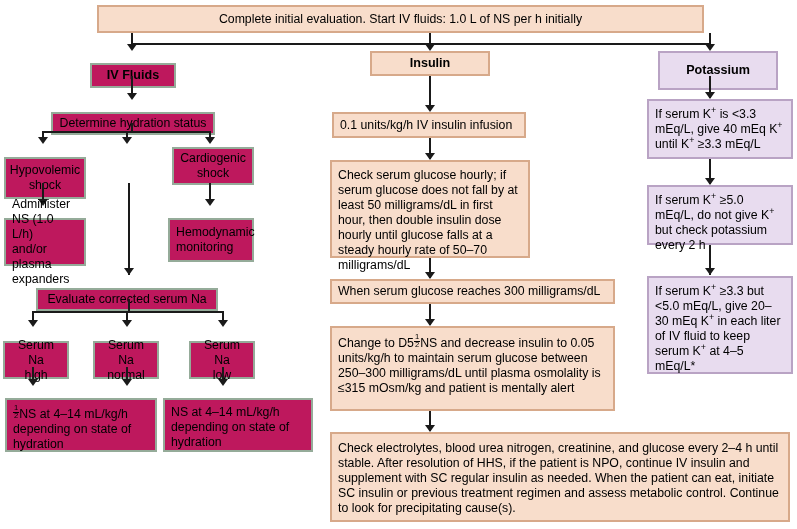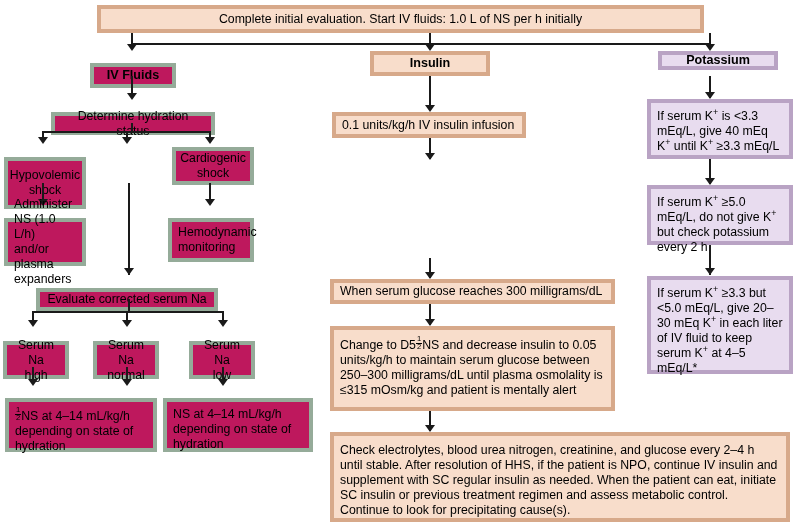--- a/index.html
+++ b/index.html
@@ -11,21 +11,21 @@
   #canvas{
     position:relative;
     width:797px;
     height:529px;
     background:#ffffff;
     overflow:hidden;
   }
   .box{
     position:absolute;
     box-sizing:border-box;
-    border:4px solid #404040;
+    border:2px solid #404040;
     display:flex;
     align-items:center;
     padding:3px 6px;
     line-height:1.22;
     font-size:12.3px;
     white-space:pre-line;
   }
   .box.center{justify-content:center;text-align:center;}
   .box.left{justify-content:flex-start;text-align:left;}
   .green{background:#be185d;border-color:#95ab99;margin-top:12px;}
@@ -82,21 +82,21 @@
 
   <div class="vline" style="left:131px;top:123px;height:10px;"></div>
   <div class="hline" style="left:42px;top:131px;width:169px;"></div>
   <div class="vline" style="left:42px;top:131px;height:9px;"></div>
   <div class="arrow" style="left:38px;top:137px;"></div>
   <div class="vline" style="left:126px;top:131px;height:9px;"></div>
   <div class="arrow" style="left:122px;top:137px;"></div>
   <div class="vline" style="left:209px;top:131px;height:9px;"></div>
   <div class="arrow" style="left:205px;top:137px;"></div>
 
-  <div class="box green center" style="left:4px;top:145px;width:82px;height:52px;">Hypovolemic
+  <div class="box green center" style="left:4px;top:145px;width:82px;height:42px;">Hypovolemic
 shock</div>
   <div class="box green center" style="left:172px;top:135px;width:82px;height:38px;">Cardiogenic
 shock</div>
 
   <div class="vline" style="left:42px;top:183px;height:21px;"></div>
   <div class="arrow" style="left:38px;top:199px;"></div>
   <div class="vline" style="left:209px;top:183px;height:21px;"></div>
   <div class="arrow" style="left:205px;top:199px;"></div>
 
   <div class="box green left" style="left:4px;top:206px;width:82px;height:48px;">Administer
@@ -143,39 +143,40 @@
   <div class="box peach center hdr" style="left:370px;top:51px;width:120px;height:25px;">Insulin</div>
 
   <div class="vline" style="left:429px;top:76px;height:34px;"></div>
   <div class="arrow" style="left:425px;top:105px;"></div>
 
   <div class="box peach left" style="left:332px;top:112px;width:194px;height:26px;">0.1 units/kg/h IV insulin infusion</div>
 
   <div class="vline" style="left:429px;top:138px;height:21px;"></div>
   <div class="arrow" style="left:425px;top:153px;"></div>
 
+  <div class="box peach left" style="left:330px;top:160px;width:200px;height:98px;align-items:flex-start;padding-top:6px;">Check serum glucose hourly; if serum glucose does not fall by at least 50 milligrams/dL in first hour, then double insulin dose hourly until glucose falls at a steady hourly rate of 50–70 milligrams/dL</div>
 
   <div class="vline" style="left:429px;top:258px;height:20px;"></div>
   <div class="arrow" style="left:425px;top:272px;"></div>
 
   <div class="box peach left" style="left:330px;top:279px;width:285px;height:25px;">When serum glucose reaches 300 milligrams/dL</div>
 
   <div class="vline" style="left:429px;top:304px;height:21px;"></div>
   <div class="arrow" style="left:425px;top:319px;"></div>
 
   <div class="box peach left" style="left:330px;top:326px;width:285px;height:85px;align-items:flex-start;padding-top:6px;">
     <span><span>Change to D5</span><span class="frac"><span class="n">1</span><span class="d">2</span></span><span>NS and decrease insulin to 0.05 units/kg/h to maintain serum glucose between  250–300 milligrams/dL until plasma osmolality is ≤315 mOsm/kg and patient is mentally alert</span></span>
   </div>
 
   <div class="vline" style="left:429px;top:411px;height:20px;"></div>
   <div class="arrow" style="left:425px;top:425px;"></div>
 
   <div class="box peach left" style="left:330px;top:432px;width:460px;height:90px;align-items:flex-start;padding-top:7px;">Check electrolytes, blood urea nitrogen, creatinine, and glucose every 2–4 h until stable. After resolution of HHS, if the patient is NPO, continue IV insulin and supplement with SC regular insulin as needed. When the patient can eat, initiate SC insulin or previous treatment regimen and assess metabolic control. Continue to look for precipitating cause(s).</div>
 
-  <div class="box purple center hdr" style="left:658px;top:51px;width:120px;height:19px;">Potassium</div>
+  <div class="box purple center hdr" style="left:658px;top:51px;width:120px;height:39px;">Potassium</div>
 
   <div class="vline" style="left:709px;top:76px;height:22px;"></div>
   <div class="arrow" style="left:705px;top:92px;"></div>
 
   <div class="box purple left" style="left:647px;top:99px;width:146px;height:60px;align-items:flex-start;padding-top:6px;">
     <span><span>If serum K</span><span class="sup">+</span><span> is &lt;3.3 mEq/L, give 40 mEq K</span><span class="sup">+</span><span> until K</span><span class="sup">+</span><span> ≥3.3 mEq/L</span></span>
   </div>
 
   <div class="vline" style="left:709px;top:159px;height:25px;"></div>
   <div class="arrow" style="left:705px;top:178px;"></div>

